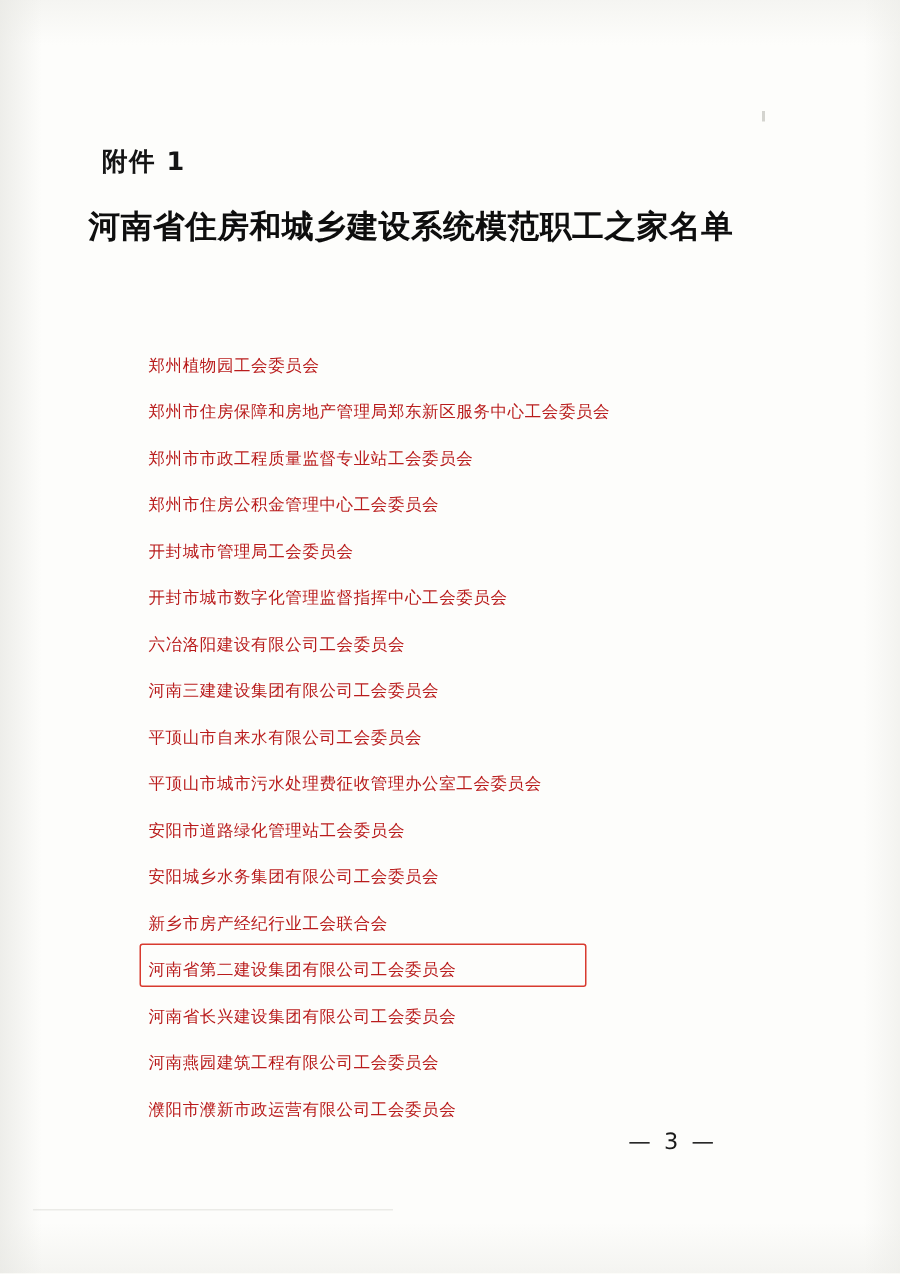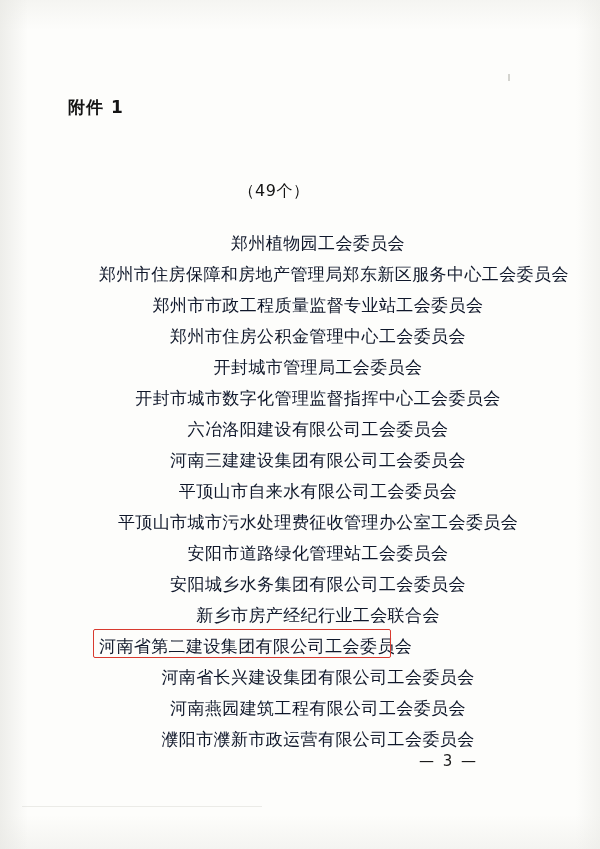--- a/index.html
+++ b/index.html
@@ -69,28 +69,27 @@
     color: #141414;
     letter-spacing: 0.5px;
   }
   .list {
     position: absolute;
     left: 97px;
     top: 228px;
     width: 440px;
   }
   .list-item {
-    font-size: 17px;
+    font-size: 11px;
     line-height: 31px;
-    color: #0f172a;
+    color: #b91c1c;
     letter-spacing: 0.4px;
     white-space: nowrap;
     position: relative;
     padding-left: 2px;
-    text-align: center;
   }
   .list-item.highlighted {
     display: inline-block;
   }
   .hl-box {
     position: absolute;
     left: 93px;
     top: 606px;
     width: 314px;
     height: 26px;
@@ -118,22 +117,22 @@
 <body>
 
 <div class="page">
   <div class="content">
 
     <div class="edge-mark mark-1"></div>
     <div class="edge-mark mark-2"></div>
 
     <div class="attachment-label">附件 1</div>
 
+    <div class="doc-title">河南省住房和城乡建设系统模范职工之家名单</div>
 
-    <div class="doc-subtitle">（49个）</div>
 
     <div class="list"><div class="list-item">郑州植物园工会委员会</div><div class="list-item">郑州市住房保障和房地产管理局郑东新区服务中心工会委员会</div><div class="list-item">郑州市市政工程质量监督专业站工会委员会</div><div class="list-item">郑州市住房公积金管理中心工会委员会</div><div class="list-item">开封城市管理局工会委员会</div><div class="list-item">开封市城市数字化管理监督指挥中心工会委员会</div><div class="list-item">六冶洛阳建设有限公司工会委员会</div><div class="list-item">河南三建建设集团有限公司工会委员会</div><div class="list-item">平顶山市自来水有限公司工会委员会</div><div class="list-item">平顶山市城市污水处理费征收管理办公室工会委员会</div><div class="list-item">安阳市道路绿化管理站工会委员会</div><div class="list-item">安阳城乡水务集团有限公司工会委员会</div><div class="list-item">新乡市房产经纪行业工会联合会</div><div class="list-item highlighted">河南省第二建设集团有限公司工会委员会</div><div class="list-item">河南省长兴建设集团有限公司工会委员会</div><div class="list-item">河南燕园建筑工程有限公司工会委员会</div><div class="list-item">濮阳市濮新市政运营有限公司工会委员会</div></div>
 
     <div class="hl-box" style="left: 93px; top: 629px; width: 296.203px; height: 27px; border-color: rgb(216, 58, 47);"></div>
 
     <div class="page-number">— 3 —</div>
   </div>
 </div>
 
 </body></html>

